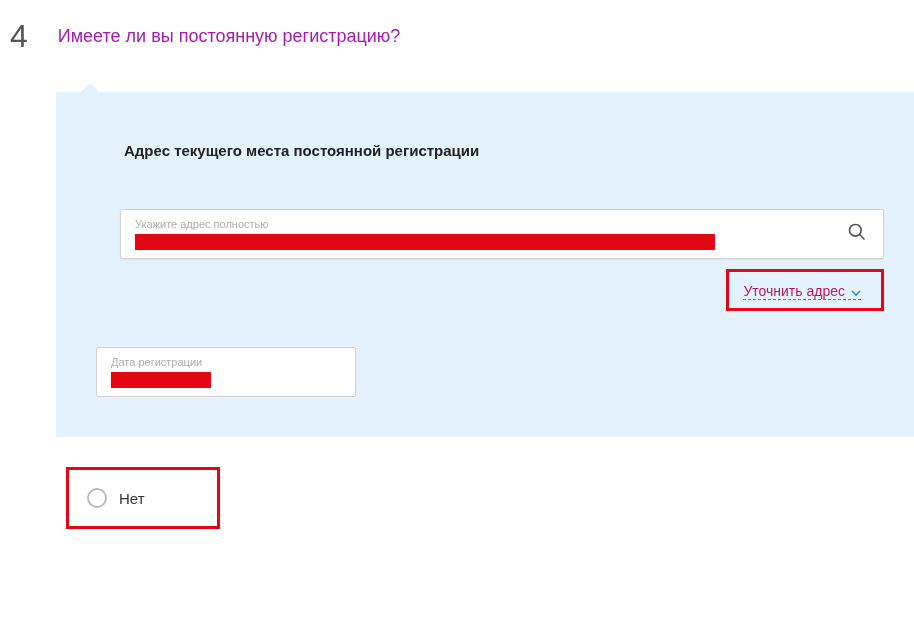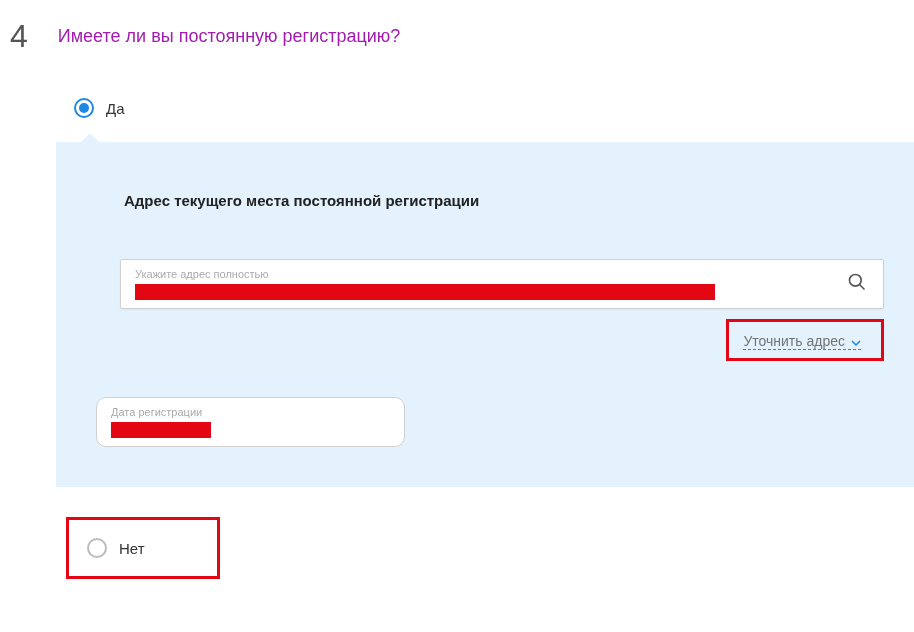--- a/index.html
+++ b/index.html
@@ -122,42 +122,42 @@
       right: 16px;
       top: 50%;
       transform: translateY(-50%);
     }
     .refine-row {
       display: flex;
       justify-content: flex-end;
       margin-top: 10px;
     }
     .refine-link {
-      color: #737373;
+      color: #be185d;
       font-size: 14px;
       border-bottom: 1px dashed #1e88e5;
       cursor: pointer;
       display: inline-flex;
       align-items: center;
       gap: 6px;
     }
     .highlight-refine {
       border: 3px solid #e30613;
       padding: 10px 20px 8px 14px;
       display: inline-block;
     }
     .chevron-down {
       display: inline-block;
     }
     .date-group {
       margin-top: 36px;
-      width: 309px;
+      width: 260px;
       background: #fff;
       border: 1px solid #d0d0d0;
-      border-radius: 10px;
+      border-radius: 2px;
       padding: 8px 14px;
     }
     .no-section {
       margin-top: 30px;
       margin-left: 56px;
     }
     .highlight-no {
       border: 3px solid #e30613;
       padding: 12px 64px 12px 10px;
       display: inline-block;
@@ -167,26 +167,20 @@
 <body>
 
 <div class="step-container">
   <div class="step-header">
     <div class="step-number">4</div>
     <div class="step-title">Имеете ли вы постоянную регистрацию?</div>
   </div>
 
   <div class="step-body">
 
-    <div class="radio-row">
-      <span class="radio-outer">
-        <span class="radio-inner"></span>
-      </span>
-      <span class="radio-label">Да</span>
-    </div>
 
     <div class="panel-wrapper">
       <div class="panel-arrow"></div>
       <div class="panel">
 
         <div class="panel-title">Адрес текущего места постоянной регистрации</div>
 
         <div class="input-group">
           <span class="input-label">Укажите адрес полностью</span>
           <div class="redaction-long"></div>

